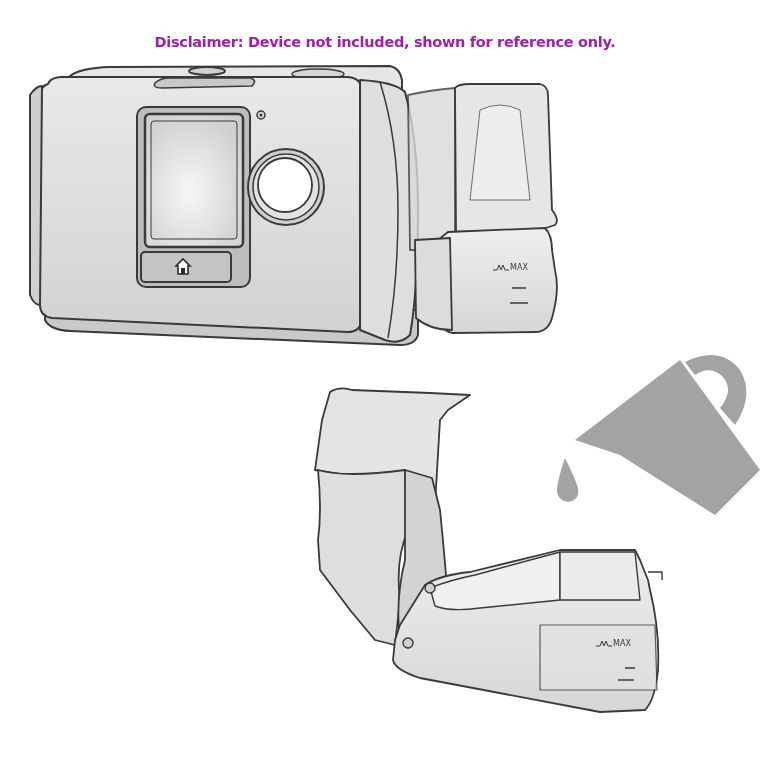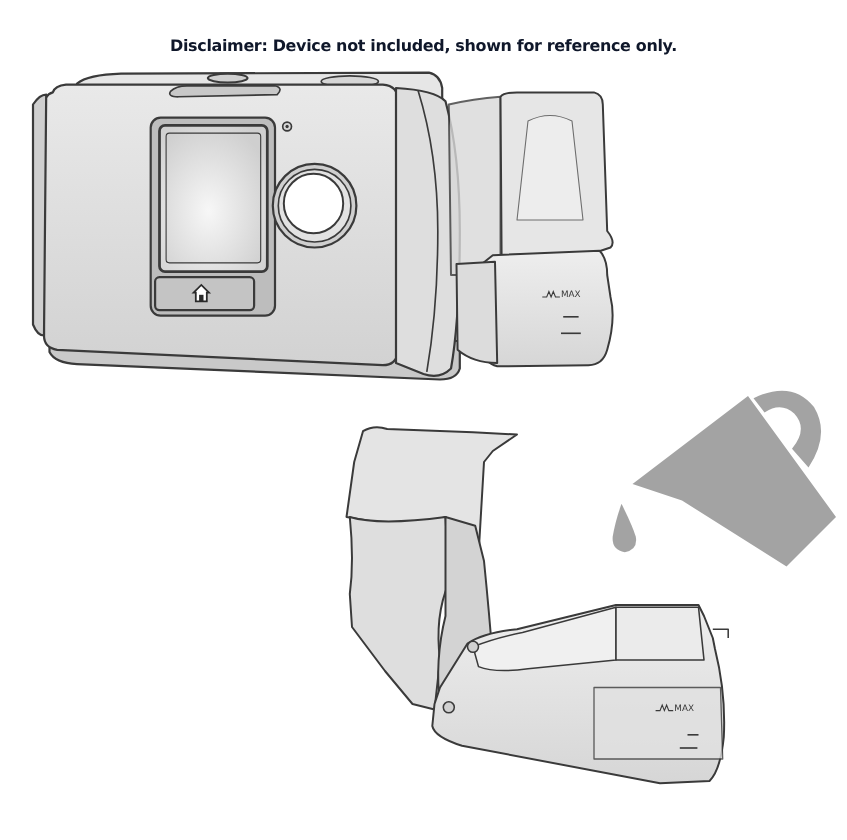--- a/index.html
+++ b/index.html
@@ -3,21 +3,21 @@
 <meta charset="utf-8">
 <style>
   html, body { margin:0; padding:0; background:#ffffff; }
   body { width:770px; height:764px; position:relative; overflow:hidden; font-family:"Liberation Sans", sans-serif; }
   .disclaimer { position:absolute; left:0; top:34px; width:770px; text-align:center; font-family:"DejaVu Sans", sans-serif; font-weight:bold; font-size:14.5px; letter-spacing:-0.3px; }
   svg { position:absolute; left:0; top:0; }
 </style>
 </head>
 <body>
 
-<div class="disclaimer" style="color: #0f172a;">Disclaimer: Device not included, shown for reference only.</div>
+<div class="disclaimer" style="color: #a21caf;">Disclaimer: Device not included, shown for reference only.</div>
 
 <svg width="770" height="764" viewBox="0 0 770 764">
   <defs>
     <linearGradient id="bodyGrad" x1="0" y1="0" x2="0" y2="1">
       <stop offset="0" stop-color="#e9e9e9"></stop>
       <stop offset="1" stop-color="#d2d2d2"></stop>
     </linearGradient>
     <radialGradient id="screenGrad" cx="0.45" cy="0.6" r="0.7">
       <stop offset="0" stop-color="#f7f7f7"></stop>
       <stop offset="1" stop-color="#cfcfcf"></stop>

